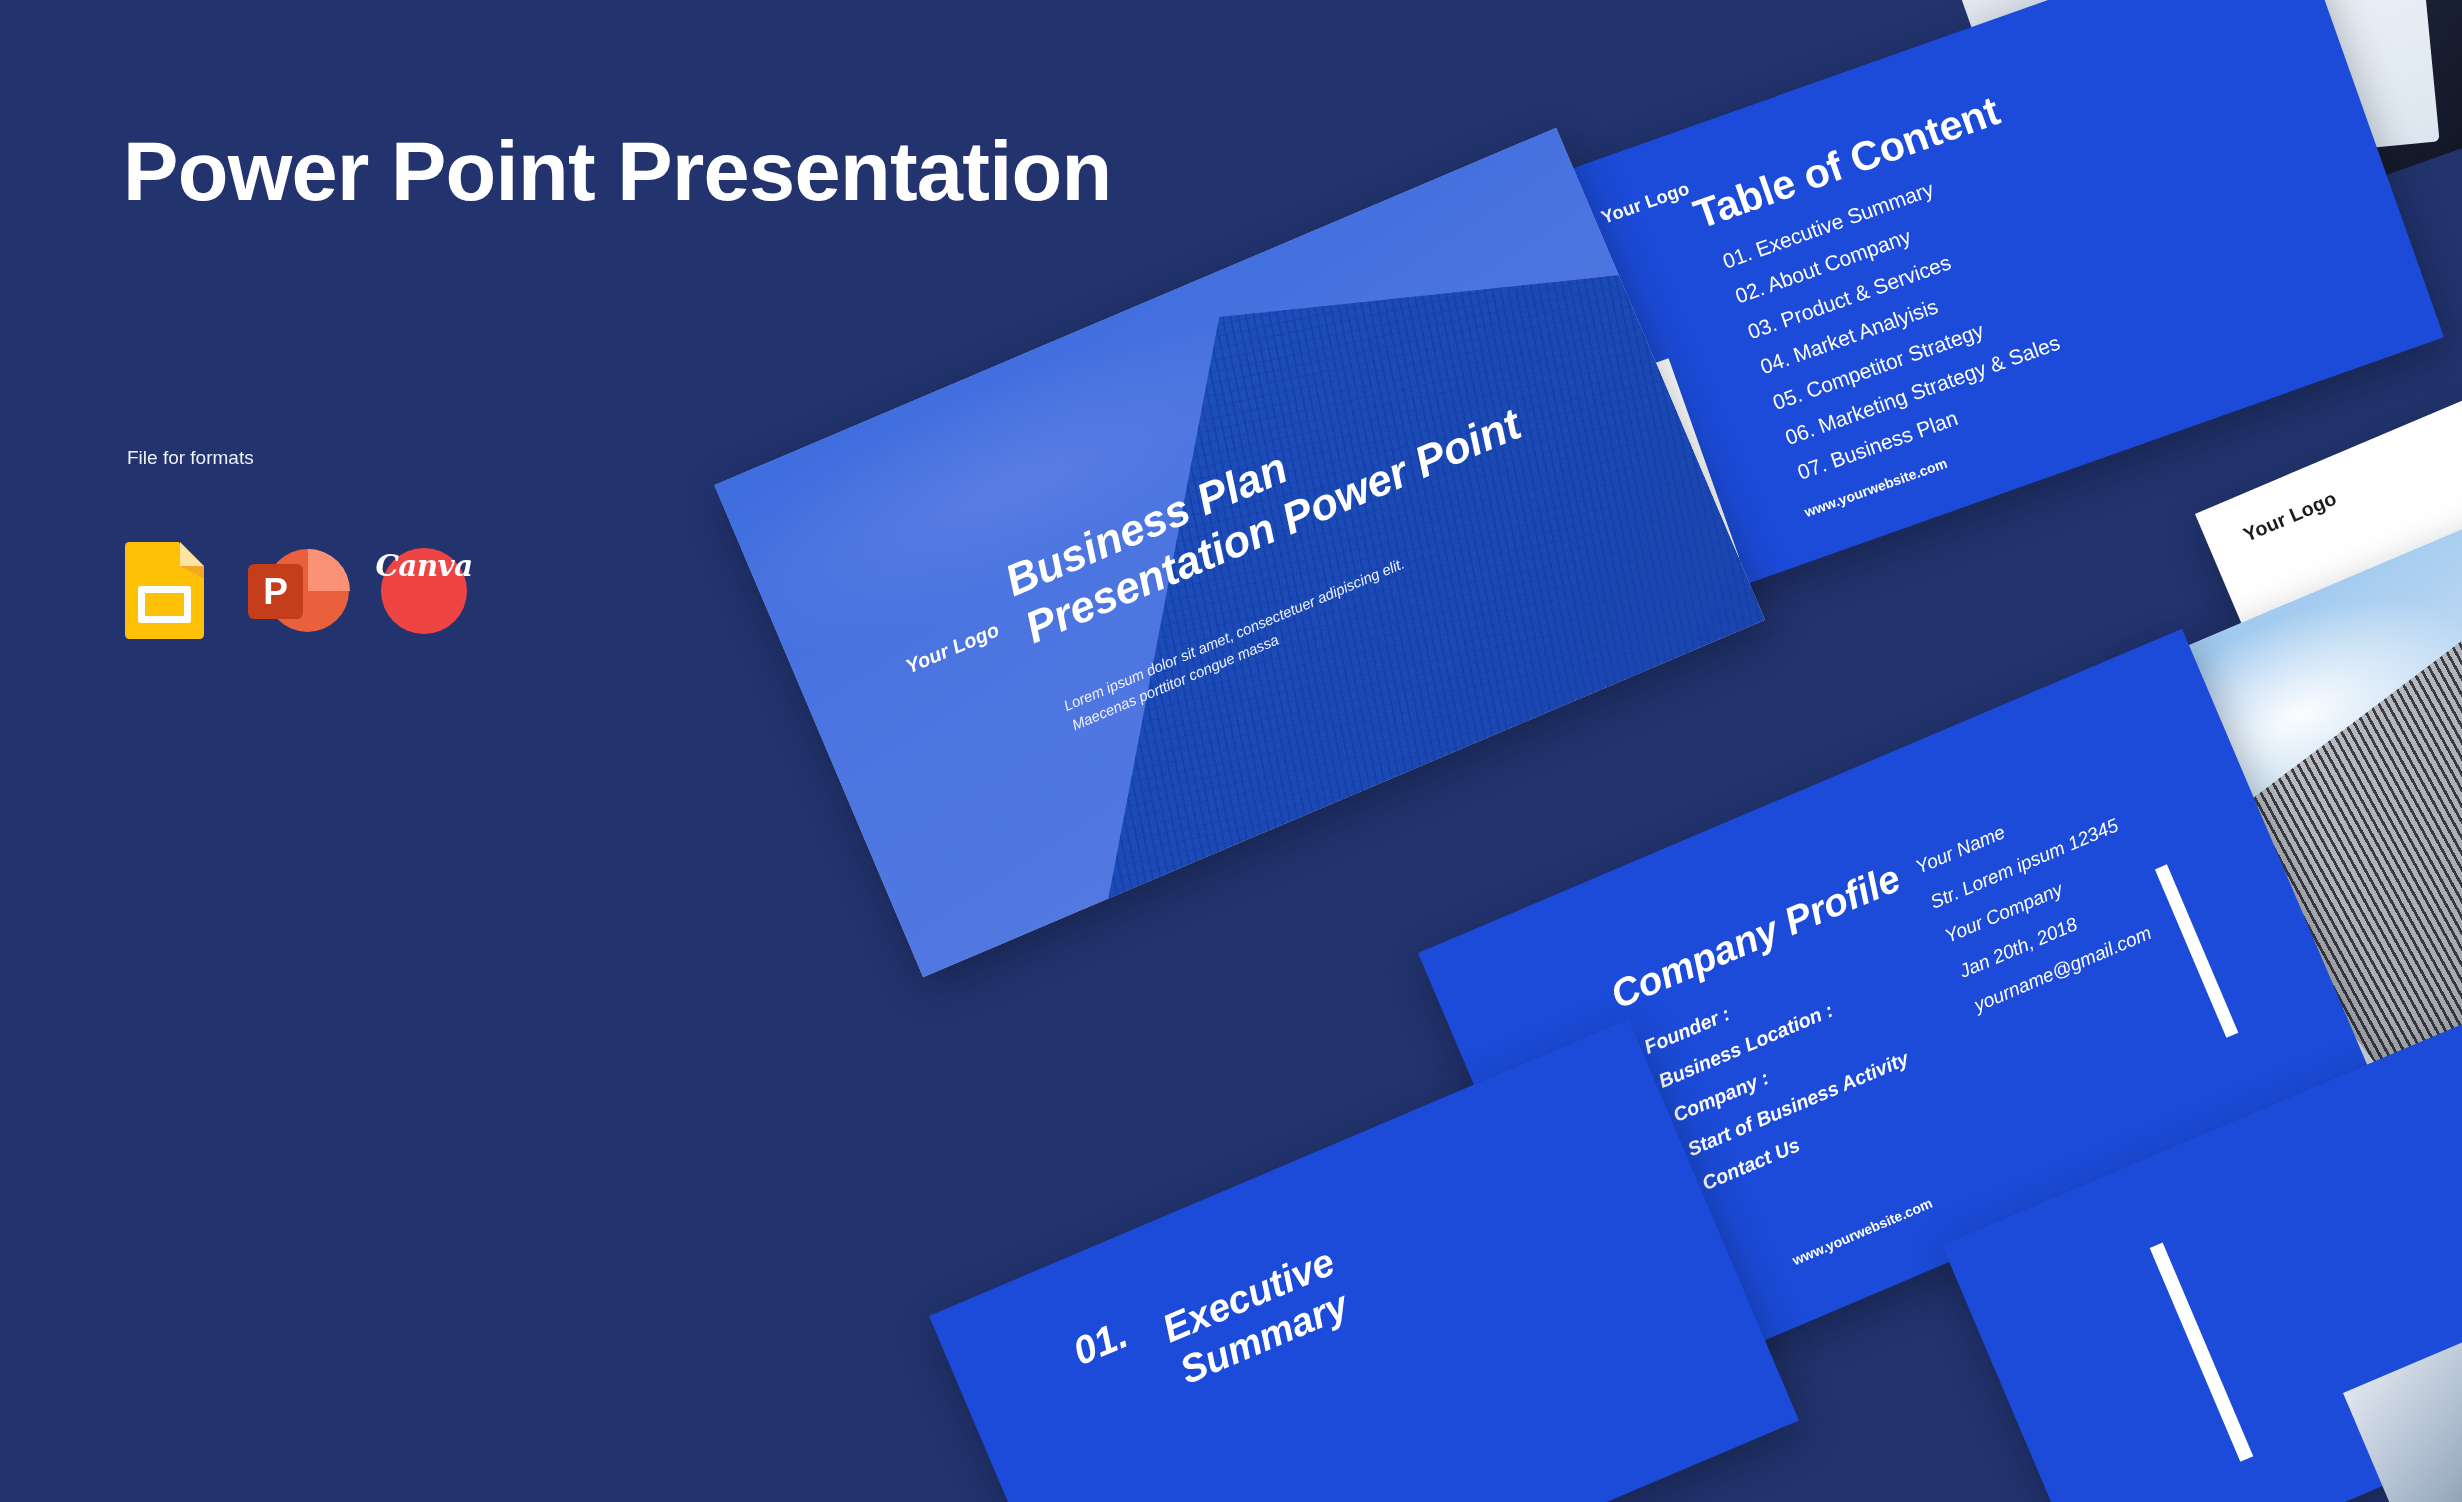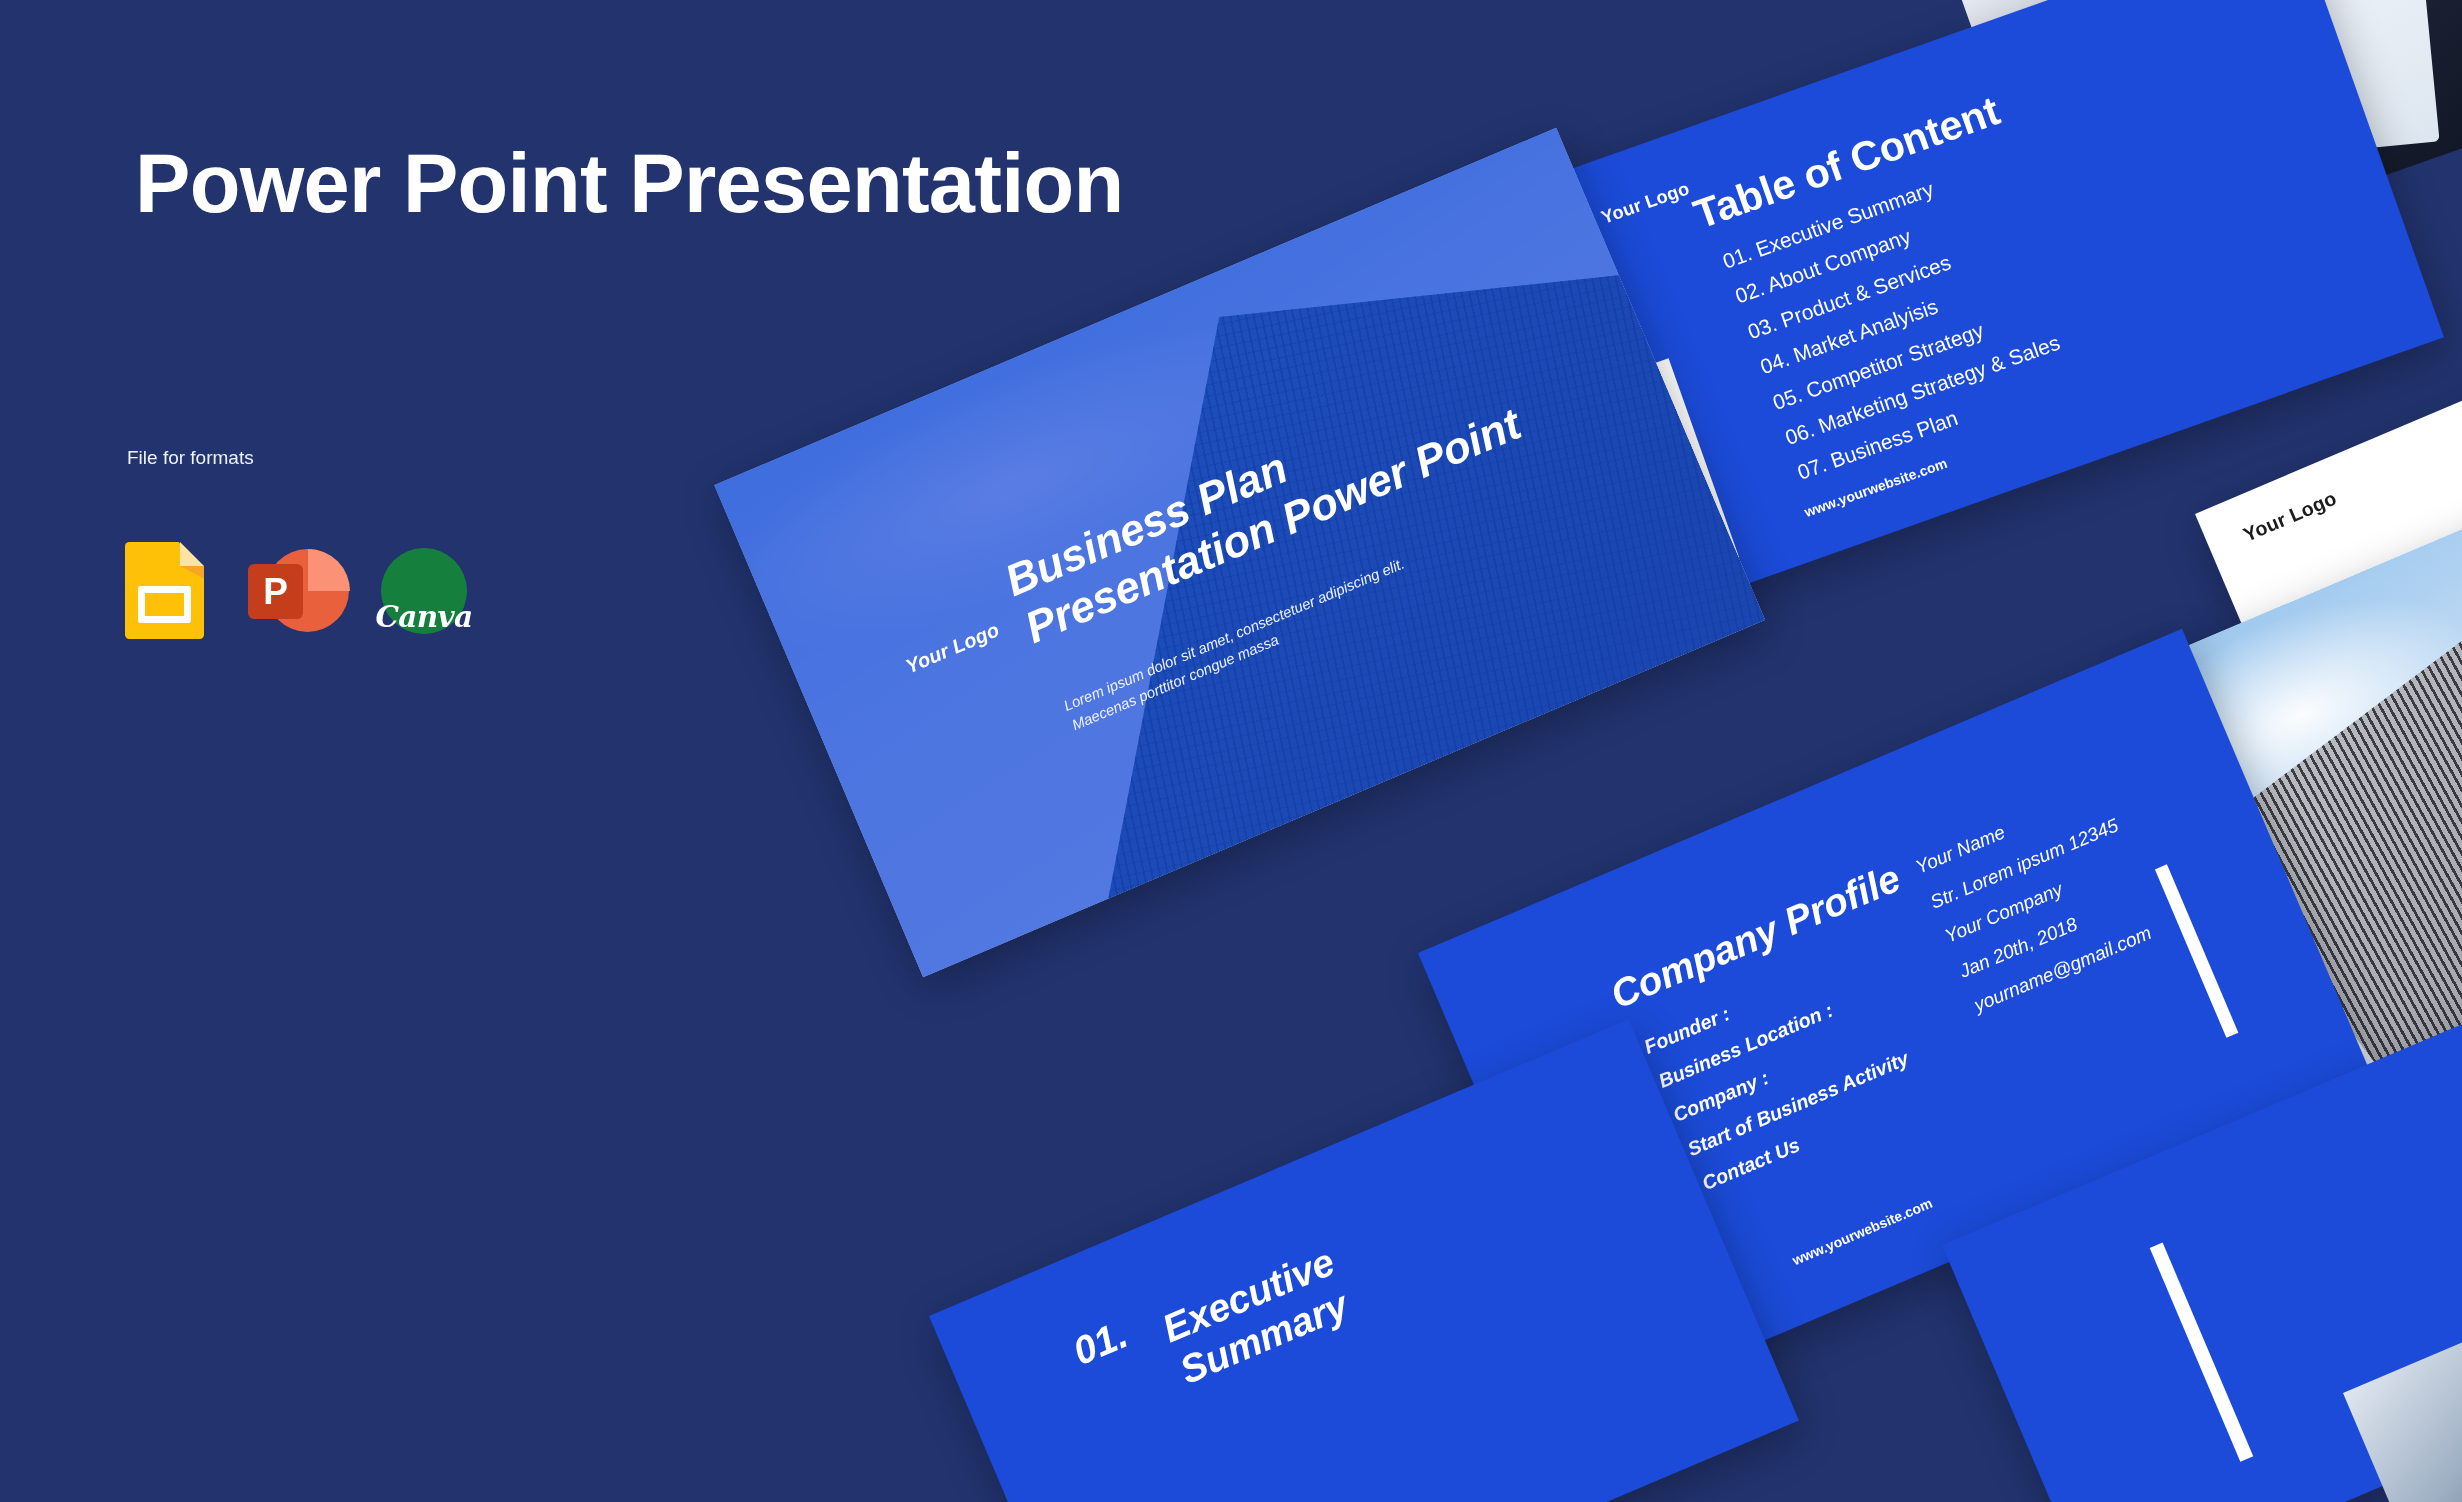--- a/index.html
+++ b/index.html
@@ -9,21 +9,21 @@
     font-family:"Liberation Sans", sans-serif;
     overflow:hidden;
     position:relative;
   }
   .stage{position:absolute;inset:0;overflow:hidden;}
 
   
   .hero{position:absolute;left:123px;top:130px;z-index:60;}
   .hero-title{
     font-size:83px;line-height:1.0;font-weight:bold;color:#ffffff;
-    letter-spacing:-0.7px;white-space:nowrap;margin:12px;
+    letter-spacing:-0.7px;white-space:nowrap;margin:0;
   }
   .hero-sub{
     font-size:51px;line-height:1.0;font-weight:normal;color:#eef1f7;
     margin:21px 0 0 0;white-space:nowrap;letter-spacing:0px;
   }
   .formats-label{
     position:absolute;left:127px;top:447px;z-index:60;
     font-size:19px;color:#eef1f7;font-weight:normal;white-space:nowrap;
   }
   .formats-row{position:absolute;left:125px;top:542px;z-index:60;display:flex;align-items:center;gap:44px;}
@@ -56,22 +56,22 @@
     position:absolute;left:60px;top:2.8px;width:42px;height:42px;
     background:#fb9275;border-top-right-radius:100%;
   }
   .ic-ppt .sq{
     position:absolute;left:0px;top:18.3px;width:55px;height:55px;background:#c43e1c;
     border-radius:6.3px;display:flex;align-items:center;justify-content:center;
   }
   .ic-ppt .sq span{color:#fff;font-size:37px;font-weight:bold;line-height:1;}
   
   .ic-canva{
-    width:86px;height:86px;border-radius:50%;background:#15803d;
-    display:flex;align-items:flex-end;justify-content:center;
+    width:86px;height:86px;border-radius:50%;background:#ef4444;
+    display:flex;align-items:flex-start;justify-content:center;
   }
   .ic-canva span{
     color:#ffffff;font-family:"DejaVu Serif",serif;font-style:italic;
     font-size:29.5px;font-weight:bold;letter-spacing:-0.7px;
   }
 
   
   .slide{position:absolute;overflow:hidden;box-shadow:0 12.7px 42px rgba(0,0,0,.28);}
   .blue{background:#1b4bd8;}
   .white{background:#ffffff;}

